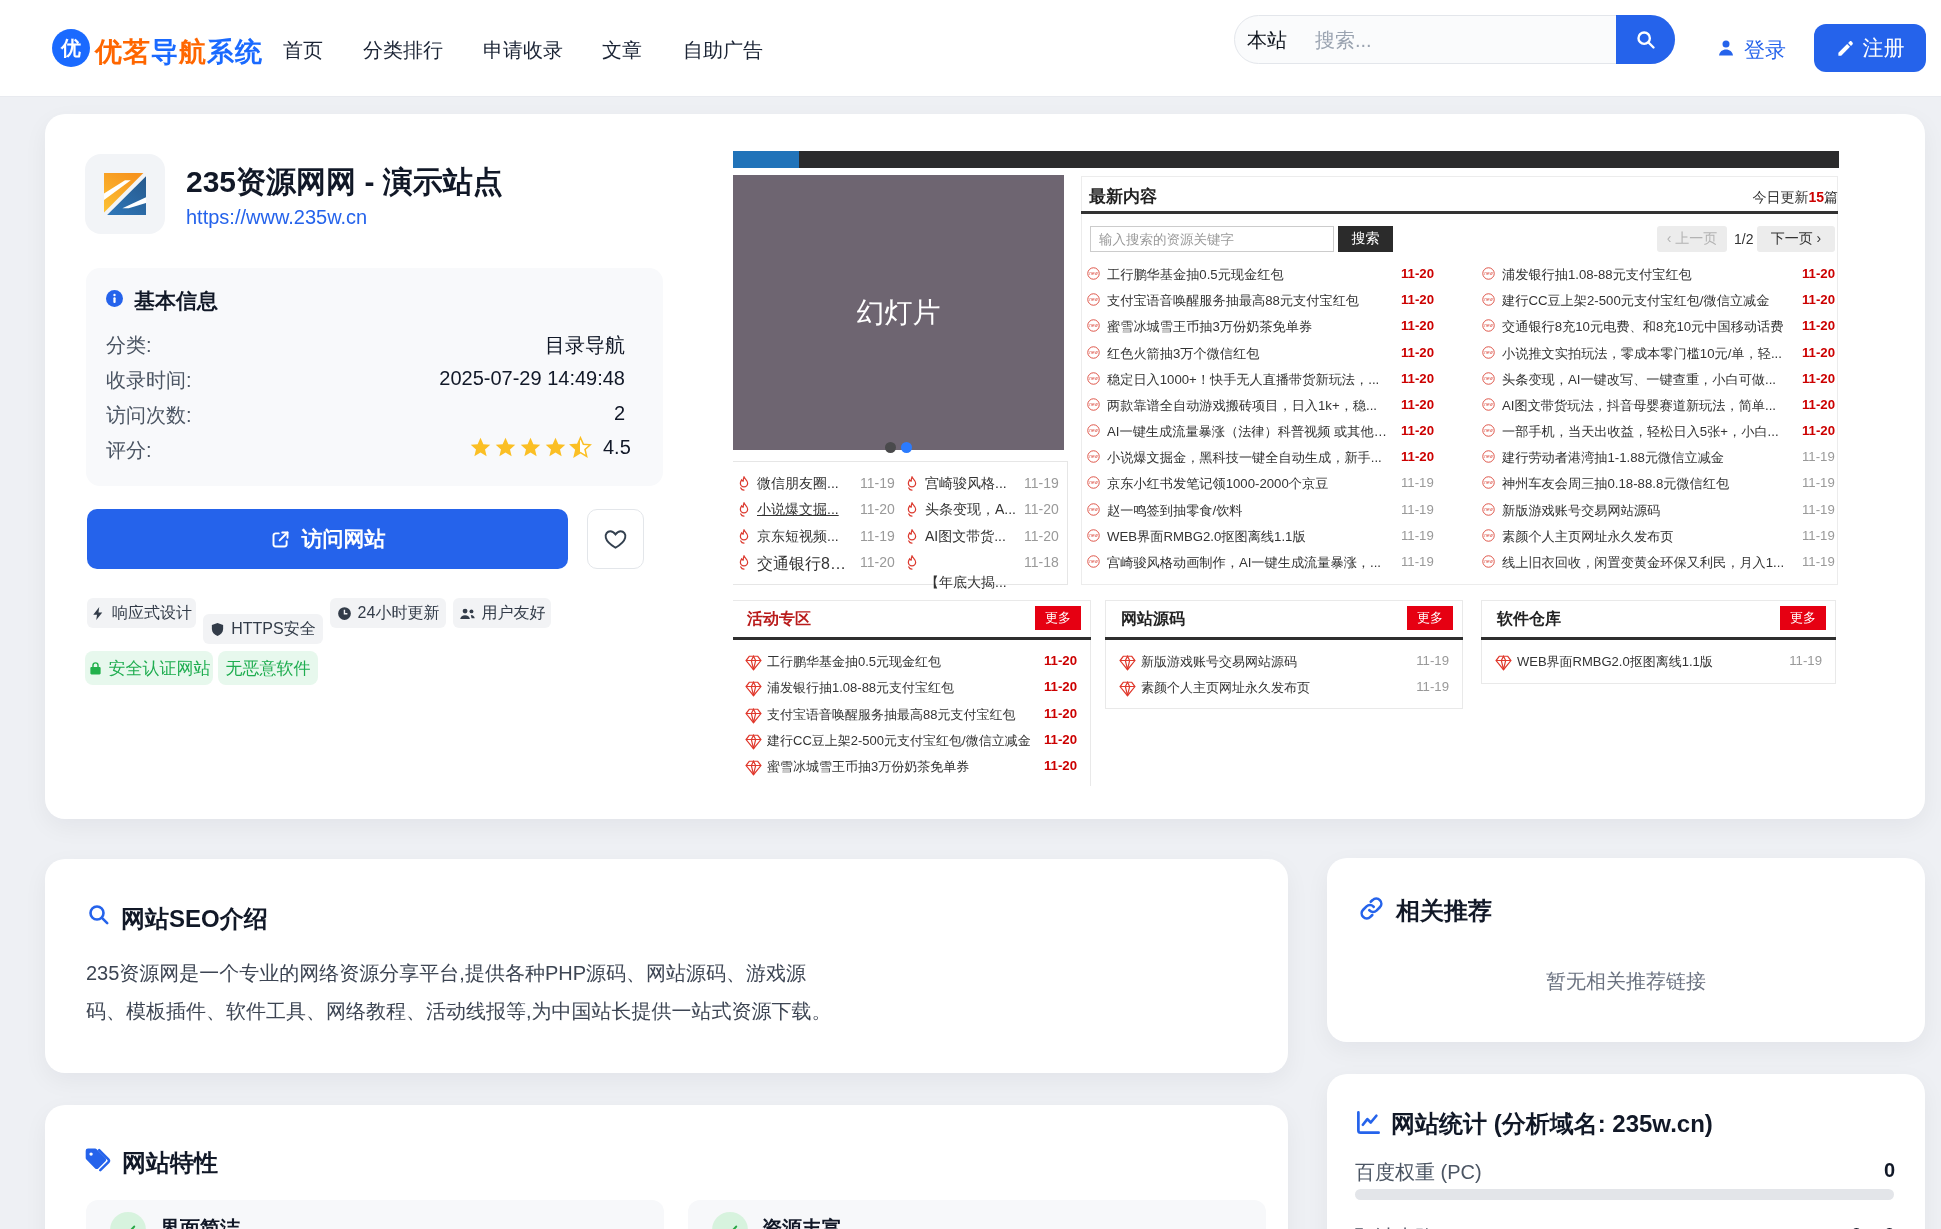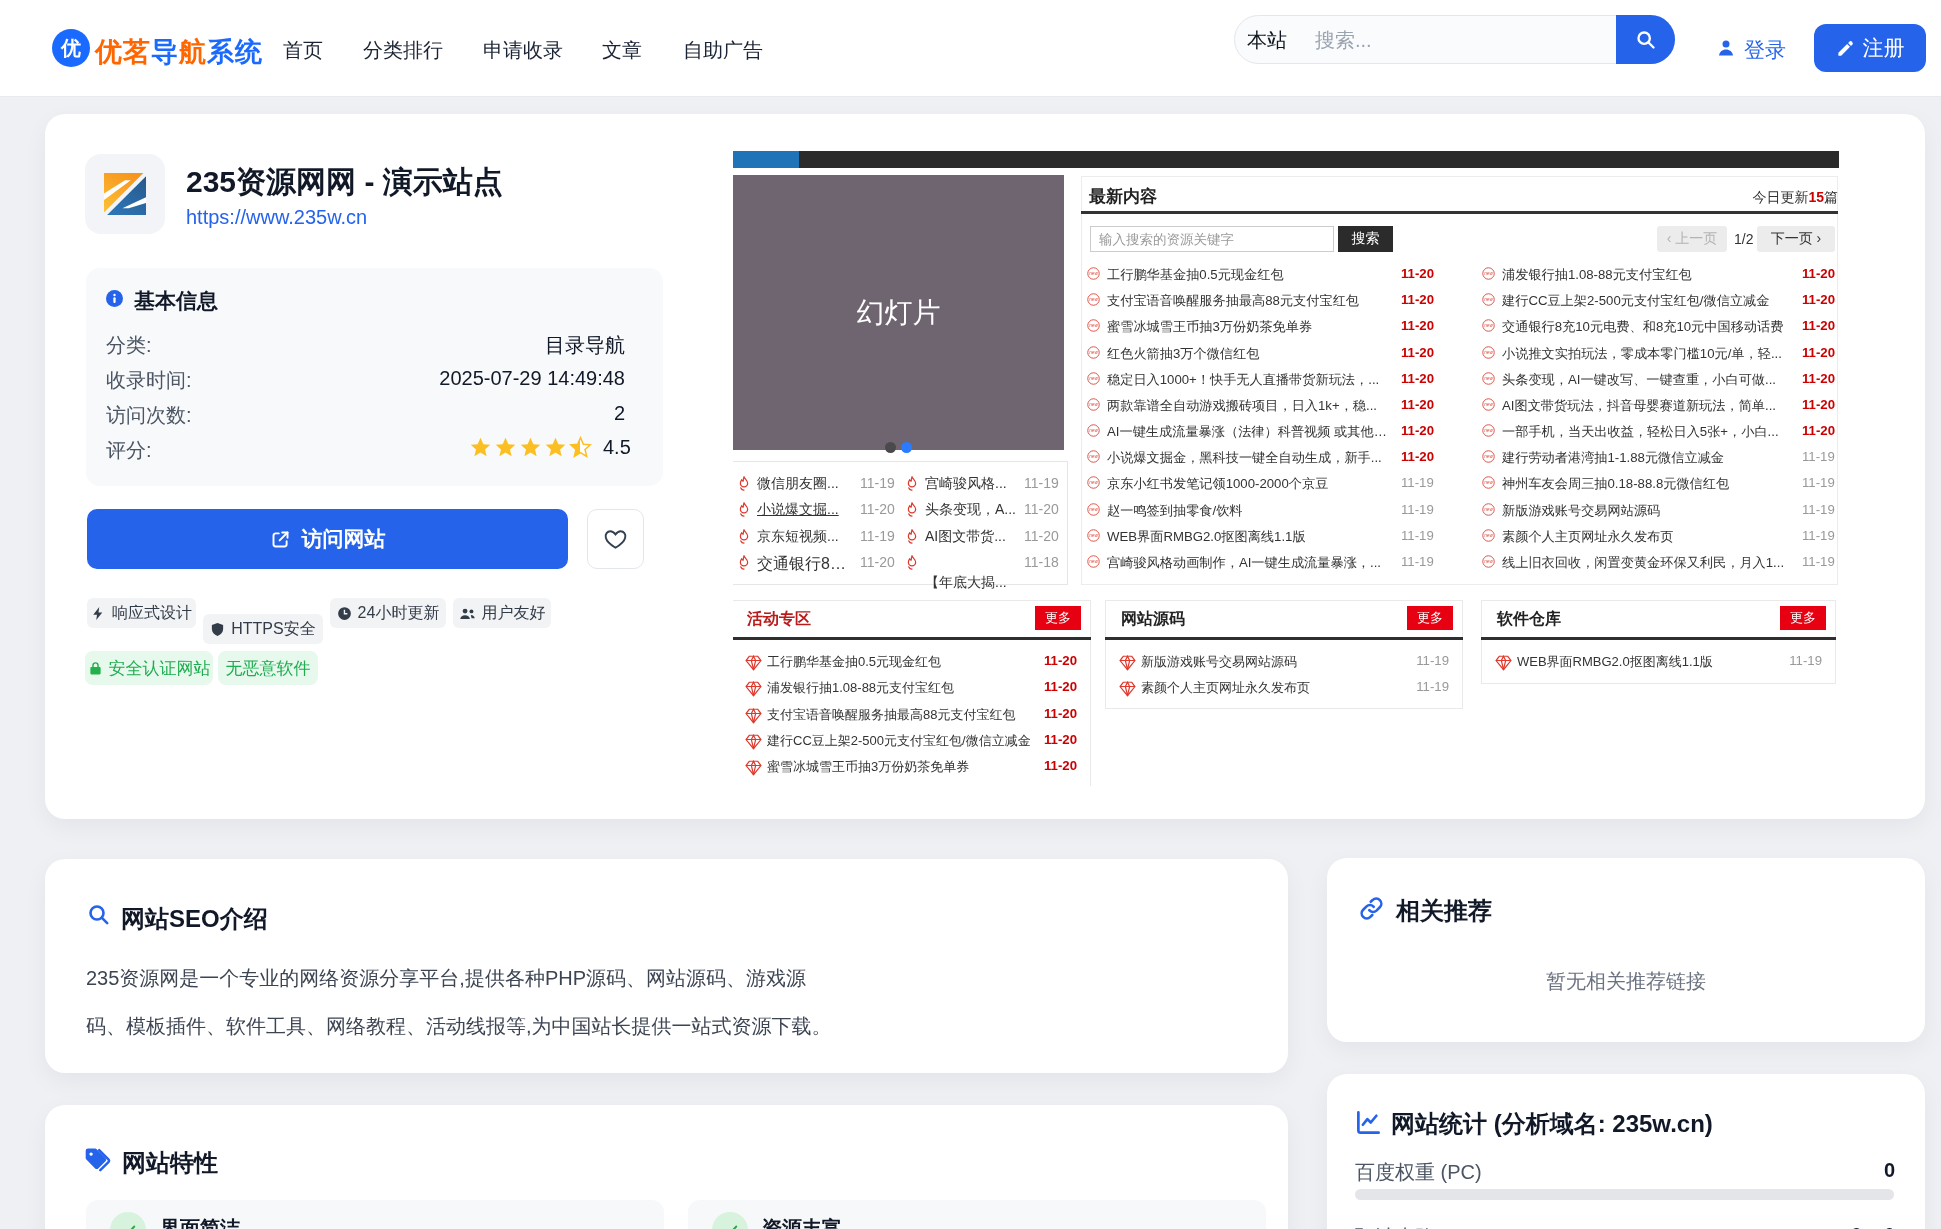--- a/index.html
+++ b/index.html
@@ -540,21 +540,21 @@
 </div>
 
 <div class="card" style="left:45px;top:859px;width:1243px;height:214px;"></div>
 <div class="abs" style="left:87px;top:903px;">
  <svg width="24" height="24" viewBox="0 0 24 24" fill="none" stroke="#2563eb" stroke-width="2.6" stroke-linecap="round">
         <circle cx="10" cy="10" r="6.5"></circle>
         <path d="M15.2 15.2l5 5"></path>
       </svg>
     </div>
 <div class="abs" style="left:121px;top:903px;font-size:24px;font-weight:700;color:#111827;">网站SEO介绍</div>
-<div class="abs" style="left:86px;top:954px;width:980px;font-size:20px;line-height:48px;color:#3d4553;">235资源网是一个专业的网络资源分享平台,提供各种PHP源码、网站源码、游戏源<br>码、模板插件、软件工具、网络教程、活动线报等,为中国站长提供一站式资源下载。</div>
+<div class="abs" style="left:86px;top:954px;width:980px;font-size:20px;line-height:38px;color:#3d4553;">235资源网是一个专业的网络资源分享平台,提供各种PHP源码、网站源码、游戏源<br>码、模板插件、软件工具、网络教程、活动线报等,为中国站长提供一站式资源下载。</div>
 
 <div class="card" style="left:1327px;top:858px;width:598px;height:184px;"></div>
 <div class="abs" style="left:1358px;top:895px;">
  <svg width="27" height="27" viewBox="0 0 24 24" fill="none" stroke="#2563eb" stroke-width="2.3" stroke-linecap="round">
         <path d="M10 13.5a4.5 4.5 0 0 0 6.4.4l3-3a4.5 4.5 0 0 0-6.4-6.4L11.3 6"></path>
         <path d="M14 10.5a4.5 4.5 0 0 0-6.4-.4l-3 3a4.5 4.5 0 0 0 6.4 6.4l1.7-1.7"></path>
       </svg>
     </div>
 <div class="abs" style="left:1396px;top:895px;font-size:24px;font-weight:700;color:#111827;">相关推荐</div>
 <div class="abs" style="left:1327px;top:968px;width:598px;text-align:center;font-size:20px;color:#6b7280;">暂无相关推荐链接</div>

